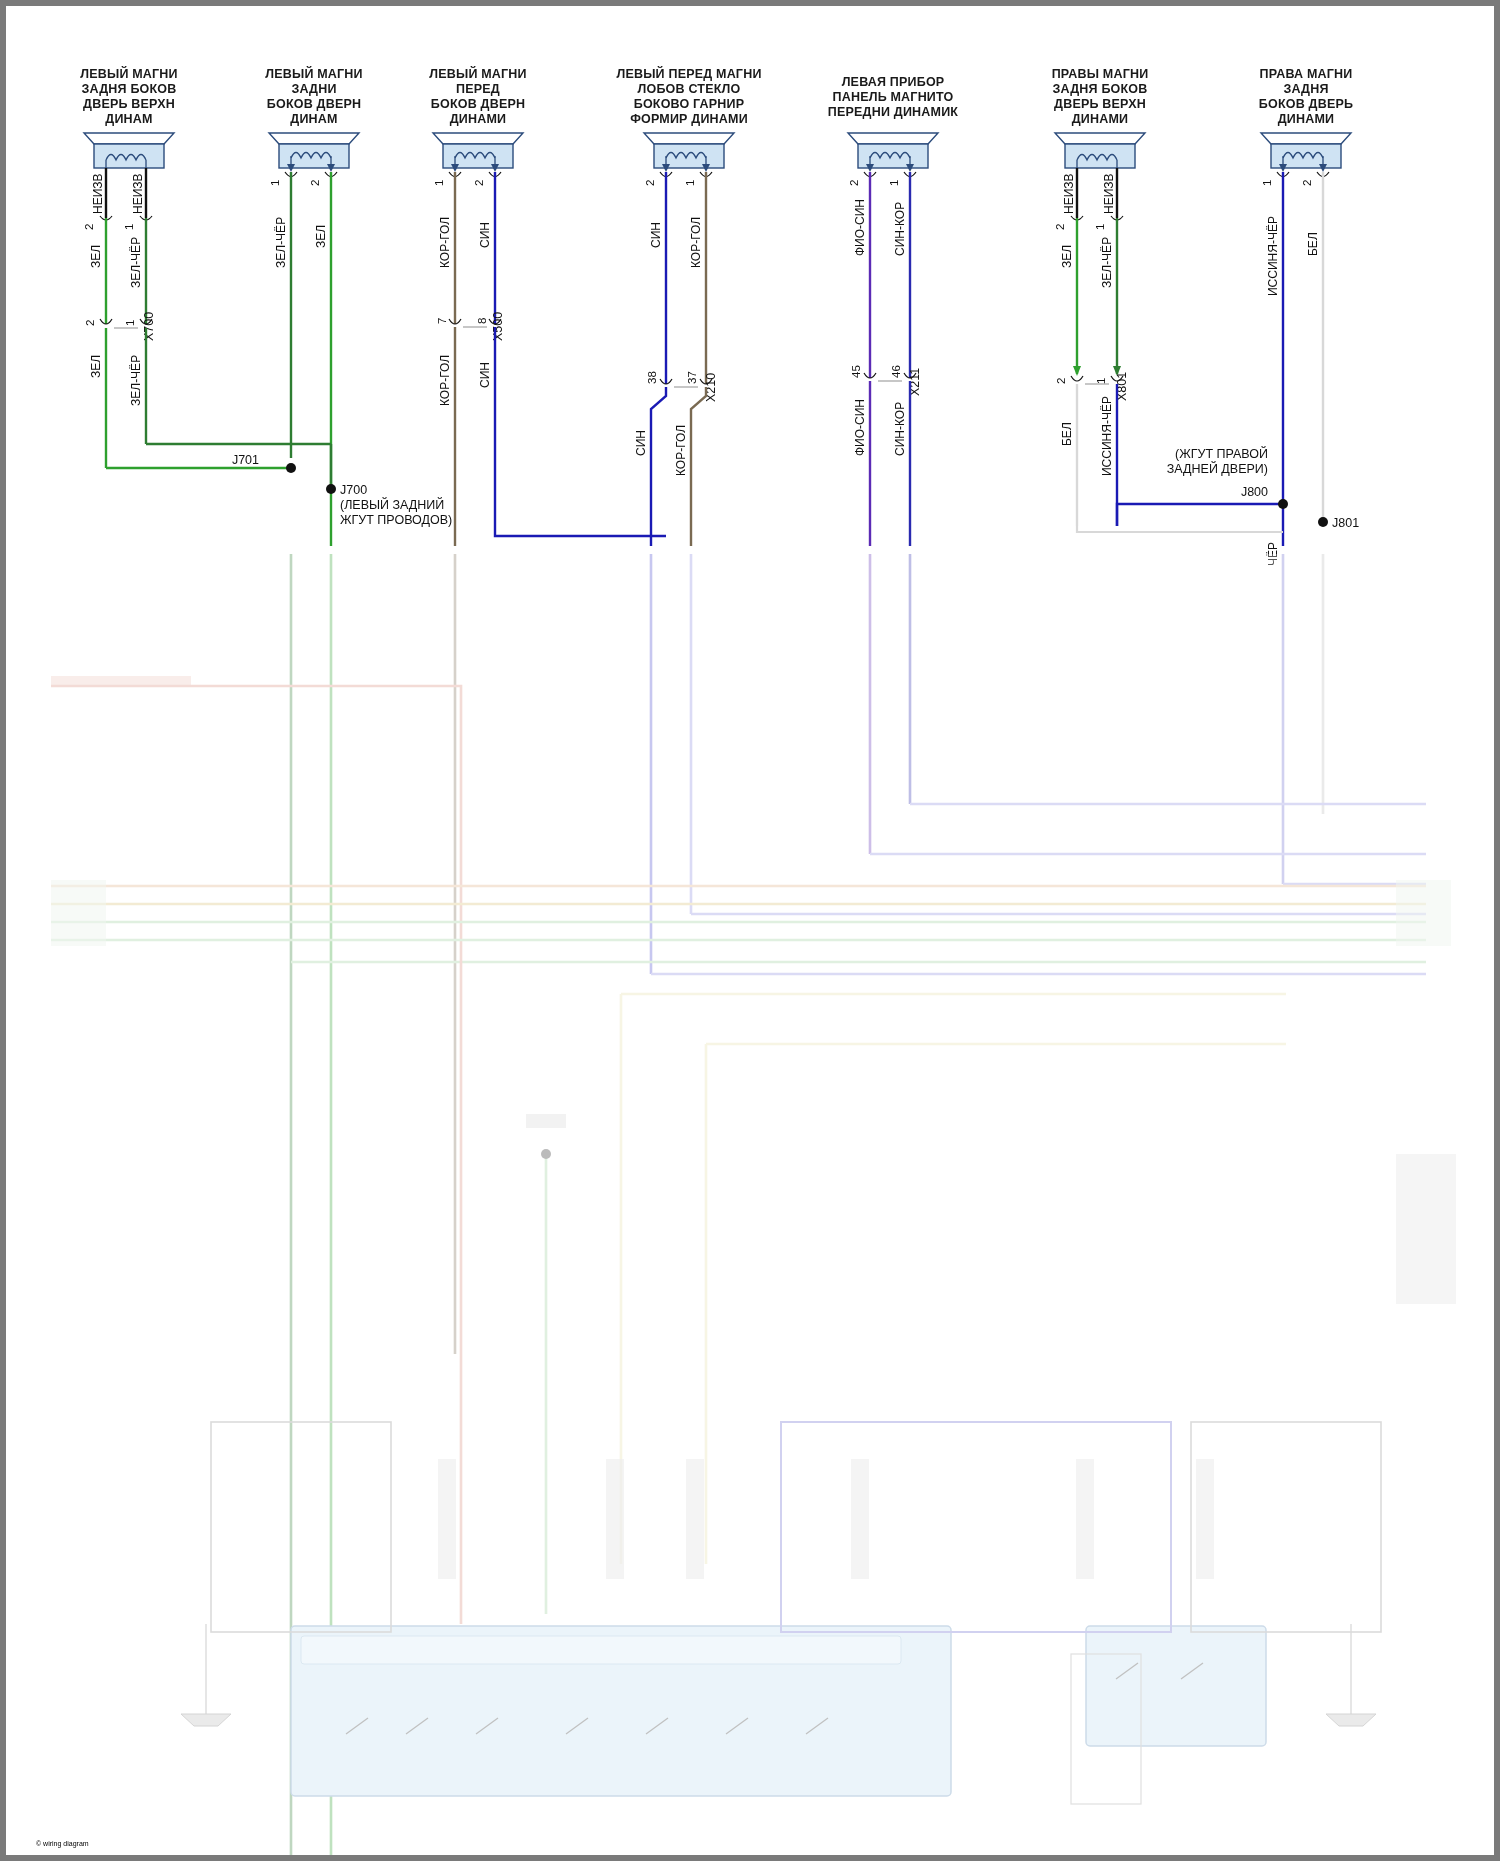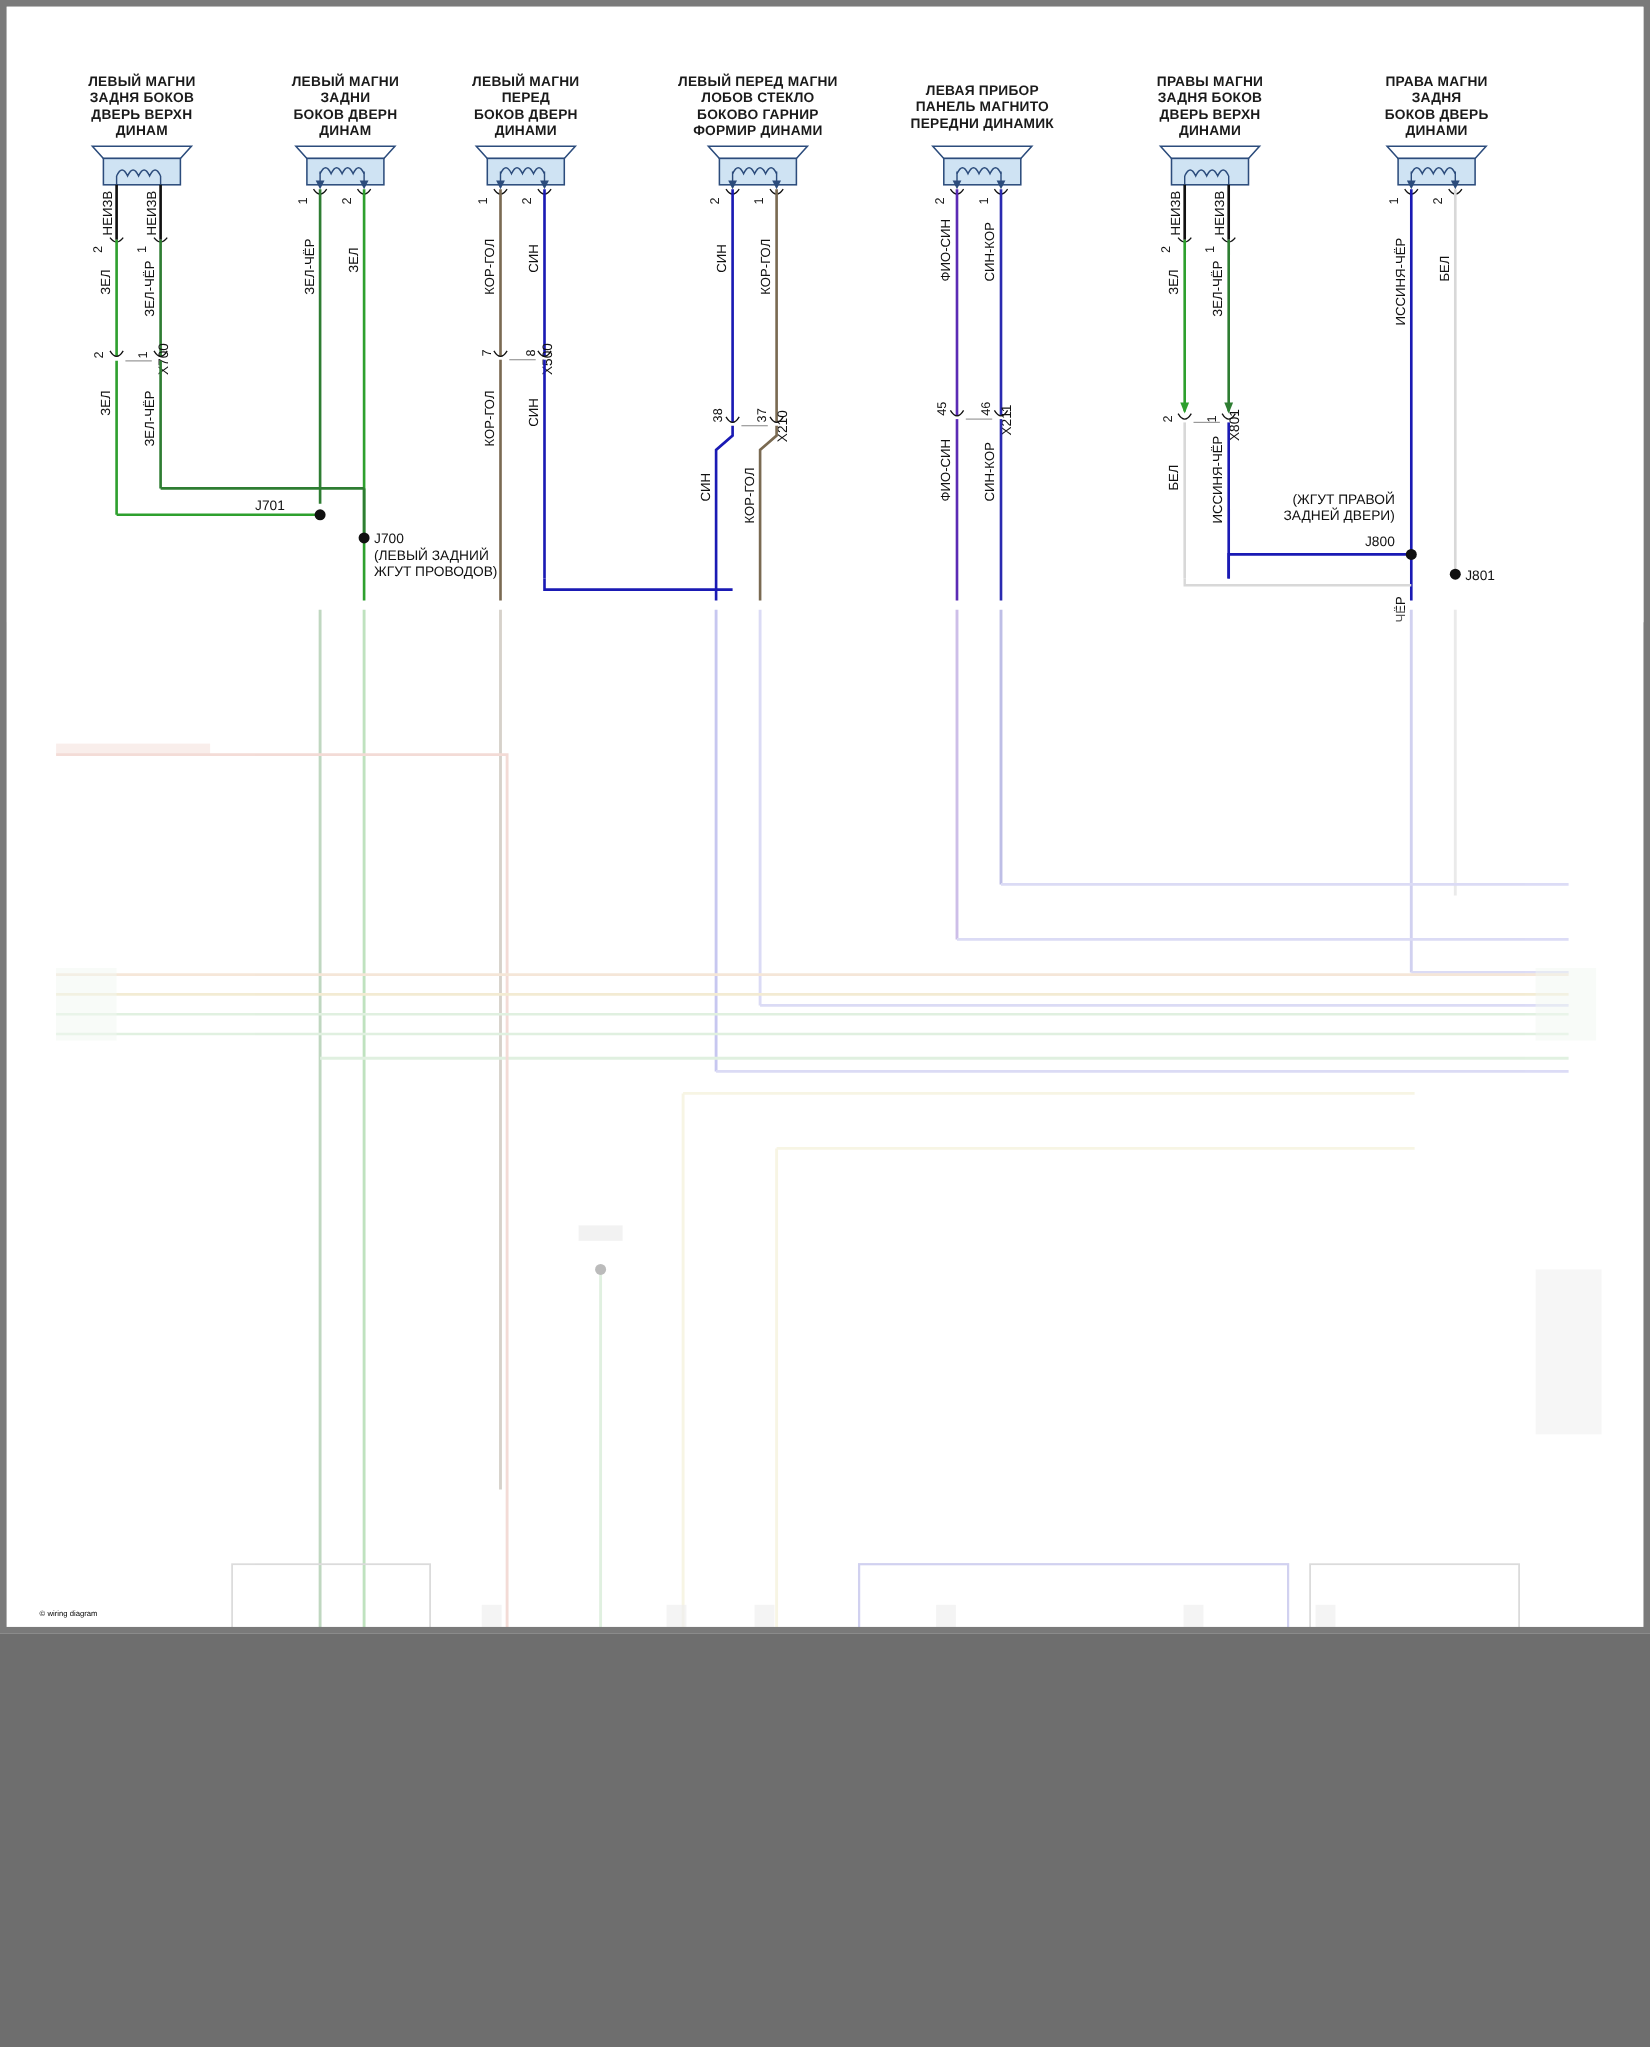--- a/index.html
+++ b/index.html
@@ -1,16 +1,16 @@
 <!DOCTYPE html>
 <html><head>
 <meta charset="utf-8">
 <style>
   html,body{margin:0;padding:0;background:#6e6e6e;}
-  #page{position:relative;width:1500px;height:1485px;background:#fff;overflow:hidden;
+  #page{position:relative;width:1500px;height:1861px;background:#fff;overflow:hidden;
         font-family:"Liberation Sans",sans-serif;border:6px solid #7a7a7a;box-sizing:border-box;}
   #top-layer{position:absolute;left:0;top:0;width:1500px;height:560px;}
   #bottom-layer{position:absolute;left:0;top:548px;width:1500px;height:1313px;opacity:.30;}
   svg{display:block;}
   .ttl{font-size:12.5px;font-weight:bold;fill:#1a1a1a;text-anchor:middle;letter-spacing:.2px;}
   .wlbl-v{font-size:12px;fill:#111;}
   .pin{font-size:11.5px;fill:#111;}
   .cnn{font-size:12.5px;fill:#111;}
   .jl{font-size:12.5px;fill:#111;}
   .hrn{font-size:12.5px;fill:#111;text-anchor:end;}

